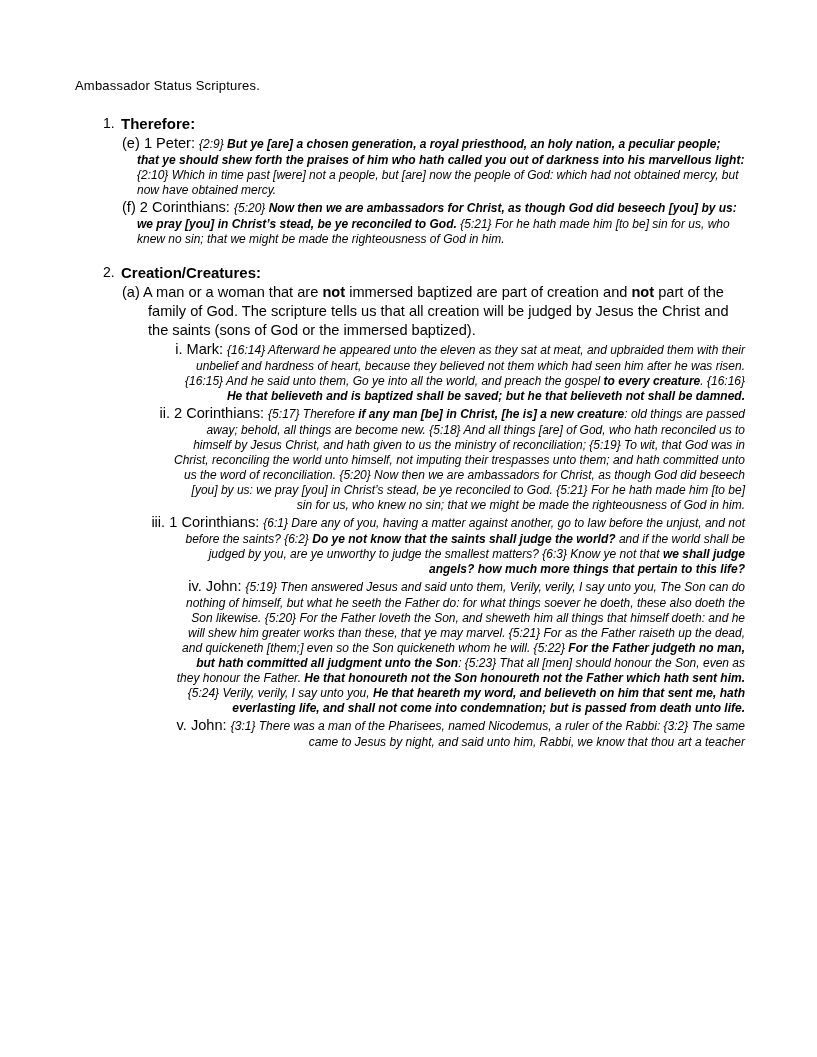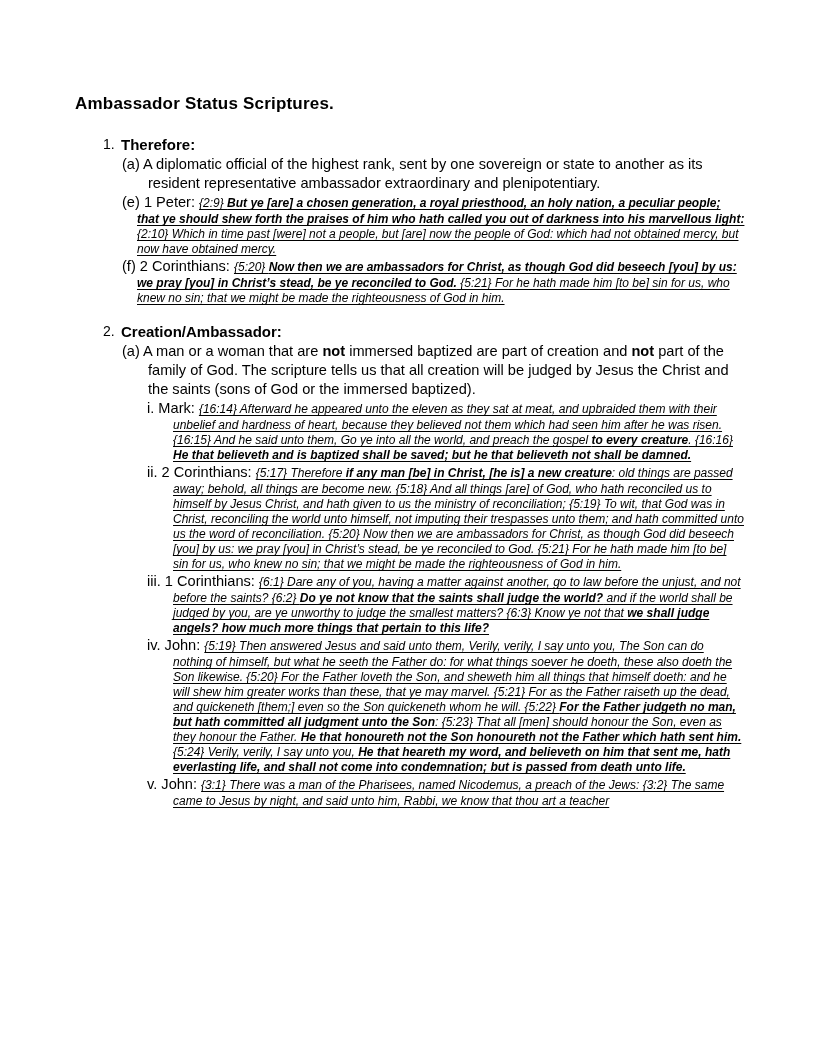--- a/index.html
+++ b/index.html
@@ -7,75 +7,73 @@
     width: 817px;
     height: 1057px;
     box-sizing: border-box;
     padding: 78px 72px 0 75px;
     background: #ffffff;
     color: #000000;
     font-family: "Liberation Sans", "DejaVu Sans", sans-serif;
     overflow: hidden;
   }
   .title {
-    font-size: 17px;
-    font-weight: bold;
-    margin: 16px 0 21px 0;
+    font-size: 13px;
+    font-weight: normal;
+    margin: 0 0 21px 0;
     letter-spacing: 0.2px;
   }
   .doc-section { margin: 0 0 16px 0; }
   .sec-head {
     position: relative;
     padding-left: 46px;
     font-size: 15px;
     font-weight: bold;
     line-height: 19px;
     margin-bottom: 1px;
   }
   .sec-head .sec-marker {
     position: absolute;
     left: 28px;
     font-weight: normal;
     font-size: 14px;
   }
   .item { font-size: 14.6px; line-height: 19px; }
   .lvl-letter.plain     { padding-left: 73px; text-indent: -26px; }
   .lvl-letter.scripture { padding-left: 62px; text-indent: -15px; }
-  .lvl-roman            { padding-left: 98px; text-indent: -26px; }
+  .lvl-roman            { padding-left: 98px; text-indent: -26px; text-align: right; }
   .item.scripture { font-size: 12px; line-height: 15px; }
   .item .marker, .item .label { font-size: 14.6px; }
   .item.scripture .marker, .item.scripture .label { line-height: 19px; }
   .scr {
     font-style: italic;
-    text-decoration: underline;
     text-decoration-thickness: 1px;
     text-underline-offset: 2px;
     margin-top: 44px;
   }
   .b { font-weight: bold; }
   .u {
     text-decoration-thickness: 1.5px;
     text-underline-offset: 2px;
   }
 </style>
 </head>
 <body>
 
 <div class="page">
   <h1 class="title">Ambassador Status Scriptures.</h1>
   <div id="doc-body">
       <section class="doc-section">
         <div class="sec-head"><span class="sec-marker">1.</span><span>Therefore:</span></div>
-        <div class="item lvl-letter plain"><span class="marker">(a) </span><span>A diplomatic official of the highest rank, sent by one sovereign or state to another as its resident representative ambassador extraordinary and plenipotentiary.</span></div>
         <div class="item lvl-letter scripture"><span class="marker">(e) </span><span class="label">1 Peter: </span><span class="scr">{2:9} </span><span class="scr b">But ye [are] a chosen generation, a royal priesthood, an holy nation, a peculiar people; that ye should shew forth the praises of him who hath called you out of darkness into his marvellous light:</span><span class="scr"> {2:10} Which in time past [were] not a people, but [are] now the people of God: which had not obtained mercy, but now have obtained mercy.</span></div>
         <div class="item lvl-letter scripture"><span class="marker">(f) </span><span class="label">2 Corinthians: </span><span class="scr">{5:20} </span><span class="scr b">Now then we are ambassadors for Christ, as though God did beseech [you] by us: we pray [you] in Christ’s stead, be ye reconciled to God.</span><span class="scr"> {5:21} For he hath made him [to be] sin for us, who knew no sin; that we might be made the righteousness of God in him.</span></div>
       </section>
       <section class="doc-section">
-        <div class="sec-head"><span class="sec-marker">2.</span><span>Creation/Ambassador:</span></div>
+        <div class="sec-head"><span class="sec-marker">2.</span><span>Creation/Creatures:</span></div>
         <div class="item lvl-letter plain"><span class="marker">(a) </span><span>A man or a woman that are </span><span class="b u">not</span><span> immersed baptized are part of creation and </span><span class="b u">not</span><span> part of the family of God. The scripture tells us that all creation will be judged by Jesus the Christ and the saints (sons of God or the immersed baptized).</span></div>
         <div class="item lvl-roman scripture"><span class="marker">i. </span><span class="label">Mark: </span><span class="scr">{16:14} Afterward he appeared unto the eleven as they sat at meat, and upbraided them with their unbelief and hardness of heart, because they believed not them which had seen him after he was risen. {16:15} And he said unto them, Go ye into all the world, and preach the gospel </span><span class="scr b">to every creature</span><span class="scr">. {16:16} </span><span class="scr b">He that believeth and is baptized shall be saved; but he that believeth not shall be damned.</span></div>
         <div class="item lvl-roman scripture"><span class="marker">ii. </span><span class="label">2 Corinthians: </span><span class="scr">{5:17} Therefore </span><span class="scr b">if any man [be] in Christ, [he is] a new creature</span><span class="scr">: old things are passed away; behold, all things are become new. {5:18} And all things [are] of God, who hath reconciled us to himself by Jesus Christ, and hath given to us the ministry of reconciliation; {5:19} To wit, that God was in Christ, reconciling the world unto himself, not imputing their trespasses unto them; and hath committed unto us the word of reconciliation. {5:20} Now then we are ambassadors for Christ, as though God did beseech [you] by us: we pray [you] in Christ’s stead, be ye reconciled to God. {5:21} For he hath made him [to be] sin for us, who knew no sin; that we might be made the righteousness of God in him.</span></div>
         <div class="item lvl-roman scripture"><span class="marker">iii. </span><span class="label">1 Corinthians: </span><span class="scr">{6:1} Dare any of you, having a matter against another, go to law before the unjust, and not before the saints? {6:2} </span><span class="scr b">Do ye not know that the saints shall judge the world?</span><span class="scr"> and if the world shall be judged by you, are ye unworthy to judge the smallest matters? {6:3} Know ye not that </span><span class="scr b">we shall judge angels? how much more things that pertain to this life?</span></div>
         <div class="item lvl-roman scripture"><span class="marker">iv. </span><span class="label">John: </span><span class="scr">{5:19} Then answered Jesus and said unto them, Verily, verily, I say unto you, The Son can do nothing of himself, but what he seeth the Father do: for what things soever he doeth, these also doeth the Son likewise. {5:20} For the Father loveth the Son, and sheweth him all things that himself doeth: and he will shew him greater works than these, that ye may marvel. {5:21} For as the Father raiseth up the dead, and quickeneth [them;] even so the Son quickeneth whom he will. {5:22} </span><span class="scr b">For the Father judgeth no man, but hath committed all judgment unto the Son</span><span class="scr">: {5:23} That all [men] should honour the Son, even as they honour the Father. </span><span class="scr b">He that honoureth not the Son honoureth not the Father which hath sent him.</span><span class="scr"> {5:24} Verily, verily, I say unto you, </span><span class="scr b">He that heareth my word, and believeth on him that sent me, hath everlasting life, and shall not come into condemnation; but is passed from death unto life.</span></div>
-        <div class="item lvl-roman scripture"><span class="marker">v. </span><span class="label">John: </span><span class="scr">{3:1} There was a man of the Pharisees, named Nicodemus, a preach of the Jews: {3:2} The same came to Jesus by night, and said unto him, Rabbi, we know that thou art a teacher</span></div>
+        <div class="item lvl-roman scripture"><span class="marker">v. </span><span class="label">John: </span><span class="scr">{3:1} There was a man of the Pharisees, named Nicodemus, a ruler of the Rabbi: {3:2} The same came to Jesus by night, and said unto him, Rabbi, we know that thou art a teacher</span></div>
       </section>
     </div>
 </div>
 
 </body></html>

